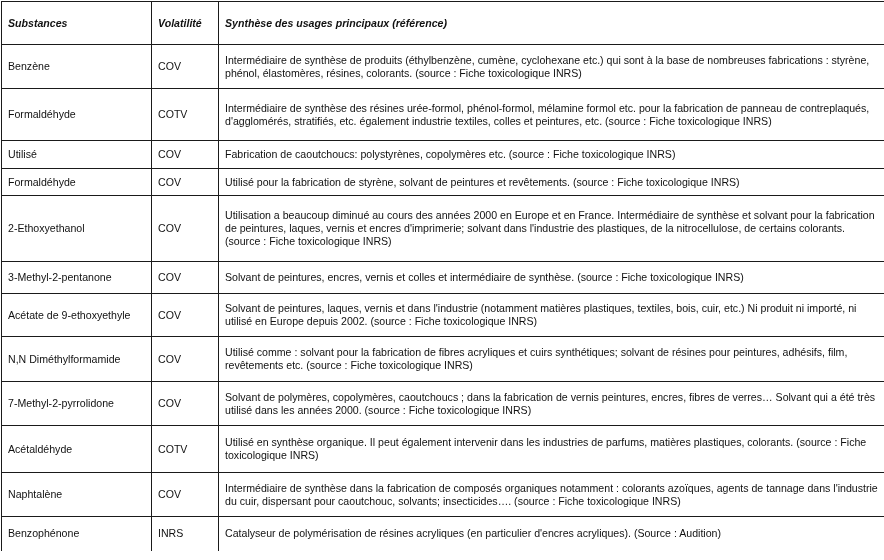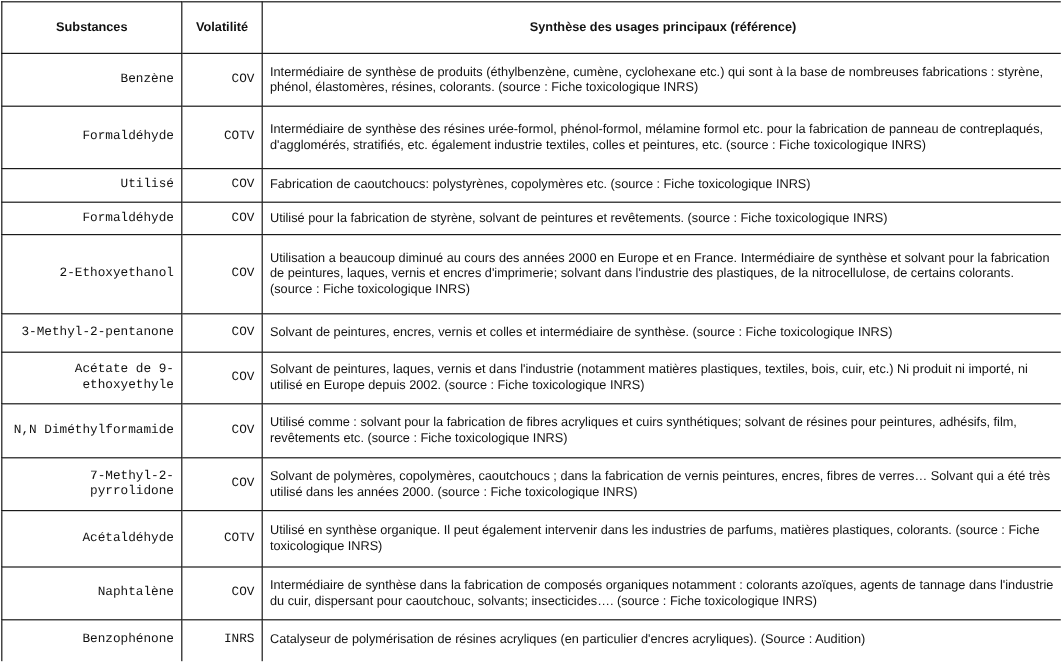--- a/index.html
+++ b/index.html
@@ -30,27 +30,27 @@
     table.usage-table col.c3 { width: 668px; }
     table.usage-table th,
     table.usage-table td {
       border: 1px solid #1a1a1a;
       vertical-align: middle;
       padding: 0 6px;
       overflow: hidden;
     }
     table.usage-table th {
       font-weight: bold;
-      text-align: center;
+      text-align: left;
       height: 42px;
+      font-style: italic;
     }
     table.usage-table td.sub,
     table.usage-table td.vol {
-      text-align: right;
-      font-family: Liberation Mono, monospace;
+      text-align: left;
     }
     table.usage-table td.use {
       text-align: left;
       padding-left: 6px;
       padding-right: 4px;
     }
     table.usage-table tr.last td {
       border-bottom: none;
     }
   </style>

